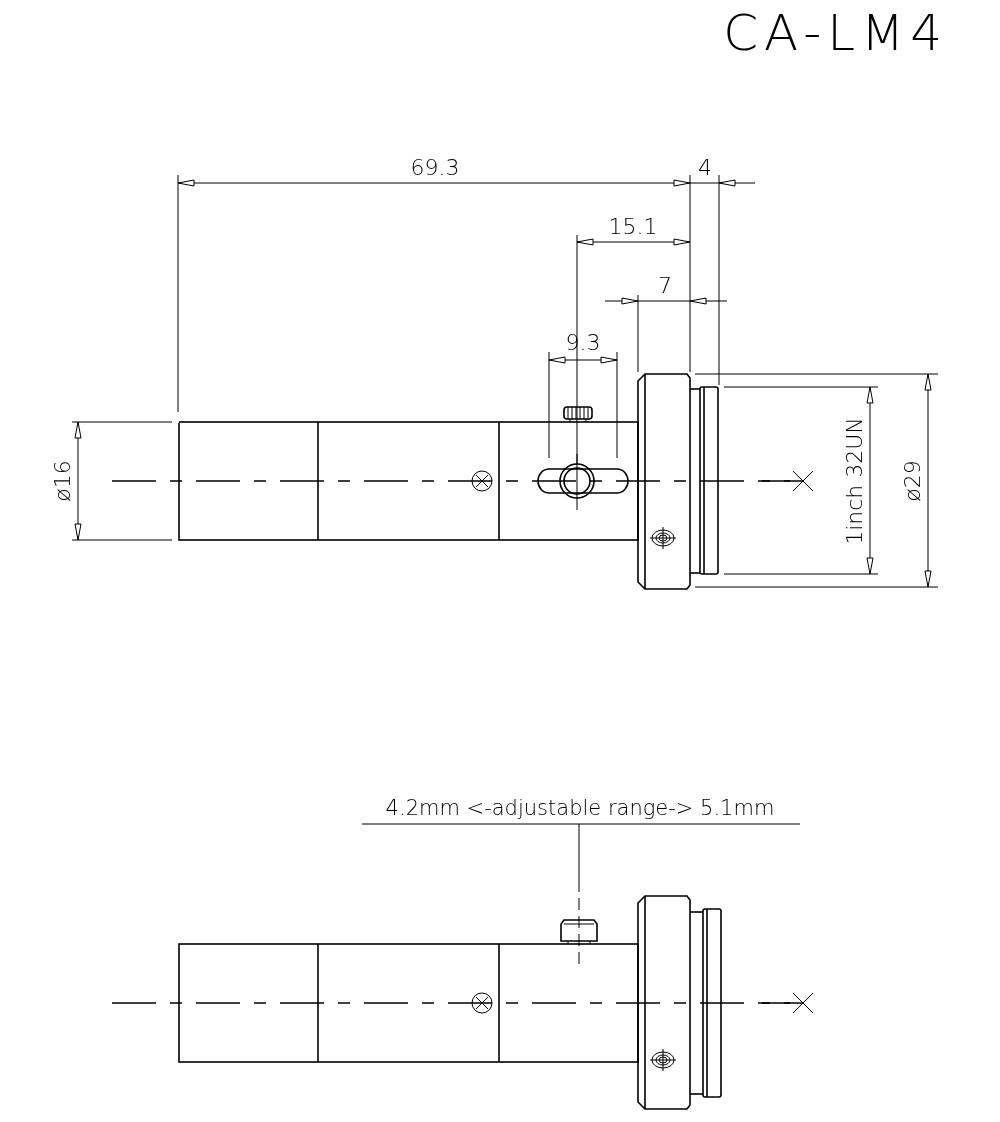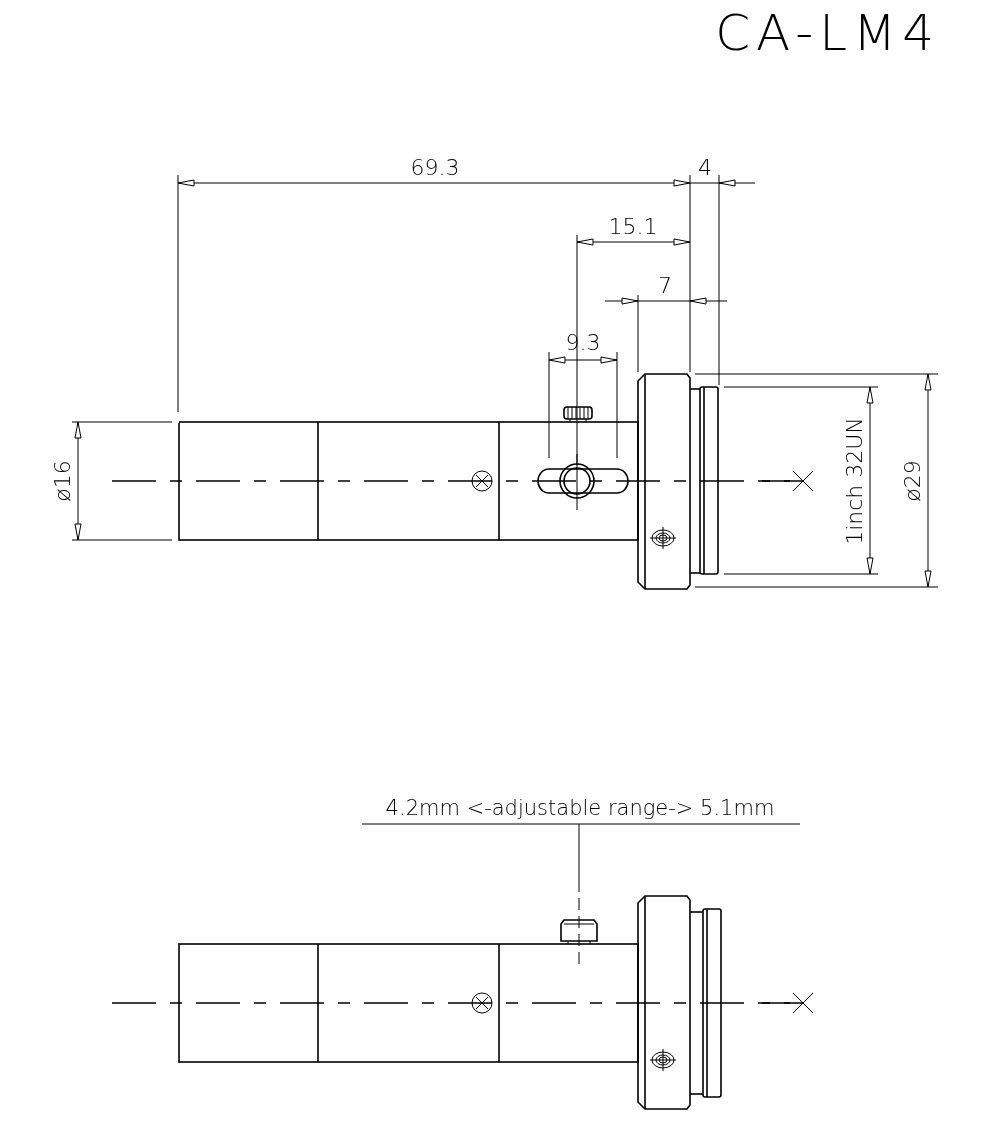--- a/index.html
+++ b/index.html
@@ -2,21 +2,21 @@
 <html><head>
 <meta charset="utf-8">
 <style>
   html, body { margin:0; padding:0; background:#ffffff; }
   body { width:1000px; height:1122px; position:relative; overflow:hidden; font-family:"DejaVu Sans", sans-serif; }
   svg { position:absolute; left:0; top:0; }
   .ln { stroke:#000; stroke-width:1.6; fill:none; }
   .thin { stroke:#000; stroke-width:1; fill:none; }
   .center { stroke:#000; stroke-width:1.6; fill:none; stroke-dasharray:44 14 12 14; }
   .txt { font-family:"DejaVu Sans", sans-serif; fill:#000; font-weight:200; }
-  .title { position:absolute; right:60px; top:4px; font-family:"DejaVu Sans", sans-serif; font-size:50px; font-weight:200; letter-spacing:6px; color:#000; }
+  .title { position:absolute; right:52px; top:4px; font-family:"DejaVu Sans", sans-serif; font-size:50px; font-weight:200; letter-spacing:6px; color:#000; }
 </style>
 </head>
 <body>
 
 <div class="title">CA-LM4</div>
 
 <svg width="1000" height="1122" viewBox="0 0 1000 1122">
   <defs>
     <marker id="arr" viewBox="0 0 16 8" refX="0" refY="4" markerWidth="16" markerHeight="8" orient="auto-start-reverse" markerUnits="userSpaceOnUse">
       <path d="M0,4 L7,2 L16,2 L16,6 L7,6 Z" fill="#fff" stroke="#000" stroke-width="1"></path>

